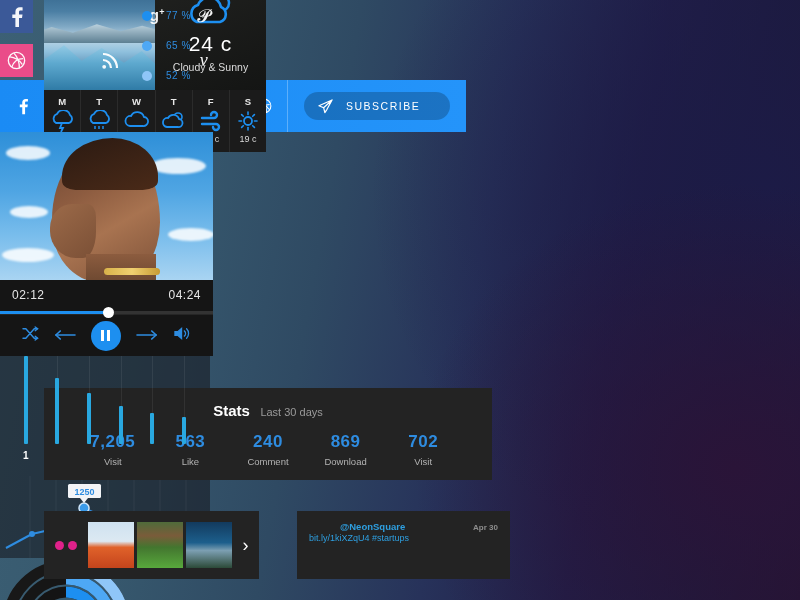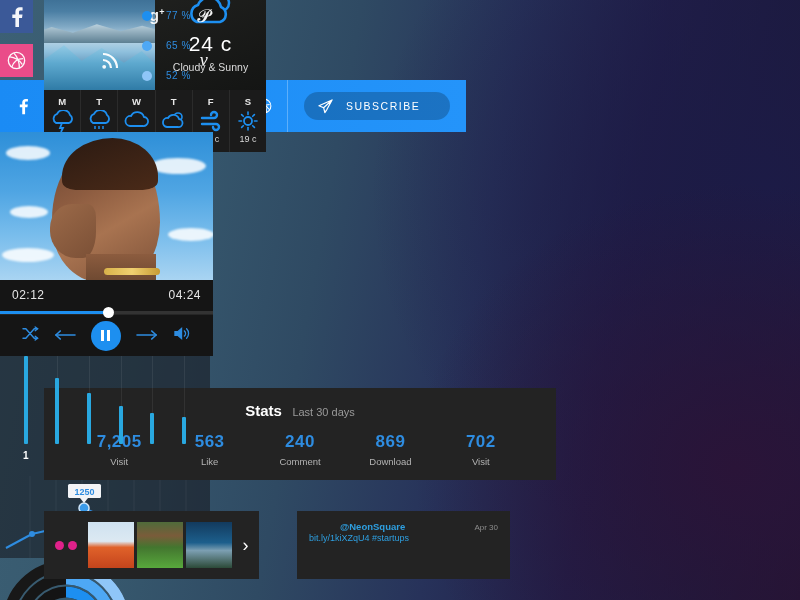--- a/index.html
+++ b/index.html
@@ -60,42 +60,42 @@
   .sb-icons { display: flex; align-items: center; height: 100%; }
   .sb-ic { width: 48px; height: 100%; display:flex; align-items:center; justify-content:center;
            border-right: 1px solid rgba(255,255,255,.28); color: #fff; }
   .sb-ic:first-child { border-left: none; }
   .sb-btn { margin-left: 16px; height: 28px; flex: 1; margin-right: 18px; background: rgba(0,0,0,.22);
             border-radius: 14px; display: flex; align-items: center; }
   .sb-send { width: 42px; display:flex; align-items:center; justify-content:center; color:#fff; }
   .sb-label { flex: 1; text-align: center; color: #fff; font-size: 10.5px; letter-spacing: 1.5px; padding-right: 30px; }
 
   
-  #stats { left: 44px; top: 388px; width: 512px; height: 92px; }
+  #stats { left: 44px; top: 388px; width: 448px; height: 92px; }
   .st-head { text-align:center; padding-top: 14px; }
   .st-title { color: #fff; font-size: 15px; font-weight: bold; }
   .st-sub { color: #9a9a9a; font-size: 11px; margin-left: 6px; }
   .st-row { display: flex; margin-top: 12px; padding: 0 30px; }
   .st-item { flex: 1; text-align: center; }
   .st-num { color: #2e8ce0; font-size: 17px; font-weight: bold; letter-spacing: .5px; }
   .st-lab { color: #b3b3b3; font-size: 9.5px; margin-top: 4px; }
 
   
   #gallery { left: 44px; top: 511px; width: 215px; height: 68px; display:flex; align-items:center; }
   .g-dots { width: 44px; display: flex; justify-content: center; gap: 4px; }
   .g-dot { width: 9px; height: 9px; border-radius: 50%; background: #e0218a; }
   .g-thumbs { display: flex; gap: 3px; }
   .g-th { width: 46px; height: 46px; }
   .g-arrow { flex: 1; text-align: center; color: #fff; font-size: 18px; }
 
   
   #tweet { left: 297px; top: 511px; width: 213px; height: 68px; padding: 10px 12px; }
   .tw-top { display: flex; justify-content: space-between; align-items: baseline; }
   .tw-user { color: #2e9fe0; font-size: 9.5px; font-weight: bold; margin-left: 31px; }
-  .tw-date { color: #8d8d8d; font-size: 8px; }
+  .tw-date { color: #8d8d8d; font-size: 8px; font-weight: bold; }
   .tw-body { color: #d6d6d6; font-size: 9px; line-height: 13px; margin-top: 5px; }
   .tw-link { color: #2e9fe0; font-size: 9px; display: block; margin-top: 1px; }
 
   
   #player { left: 297px; top: -4px; width: 213px; height: 224px; background: #151515; overflow: hidden; }
   .pl-art { height: 148px; position: relative; overflow: hidden;
             background: linear-gradient(180deg,#2e8fd8 0%,#4fa5e3 40%,#79bdec 70%,#a9d4f2 100%); }
   .cloud { position:absolute; background: rgba(255,255,255,.85); border-radius: 50%; filter: blur(1px); }
   .head { position:absolute; left: 52px; top: 8px; width: 108px; height: 142px;
           background: linear-gradient(150deg,#6b4432 0%,#8d5c40 35%,#a87350 60%,#7d5138 100%);

